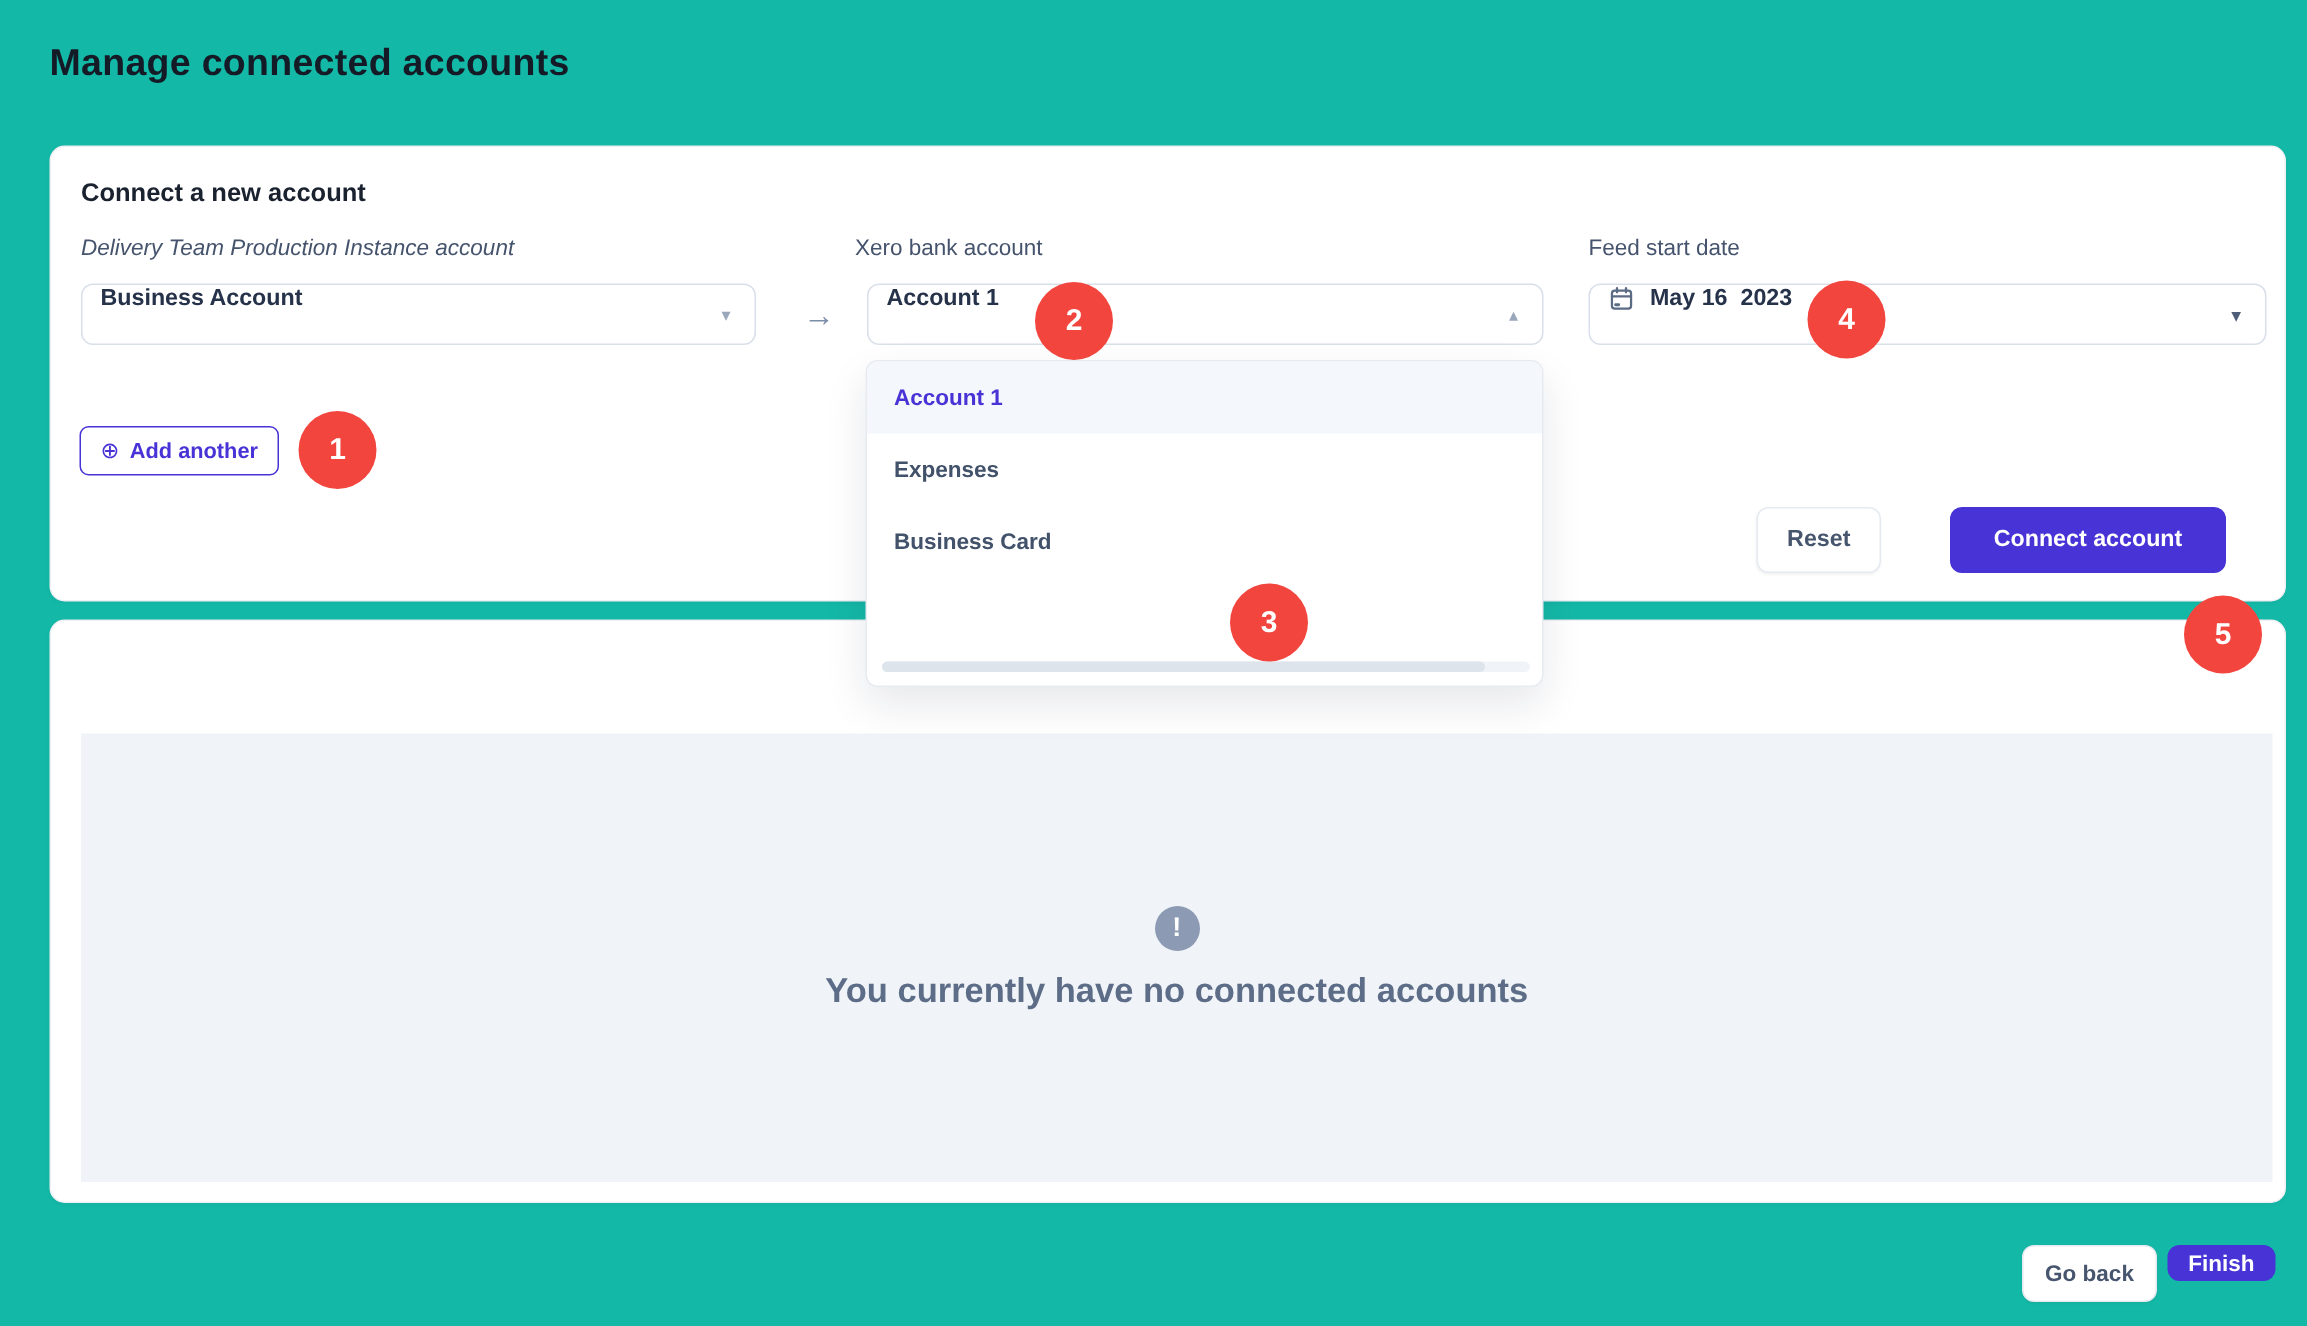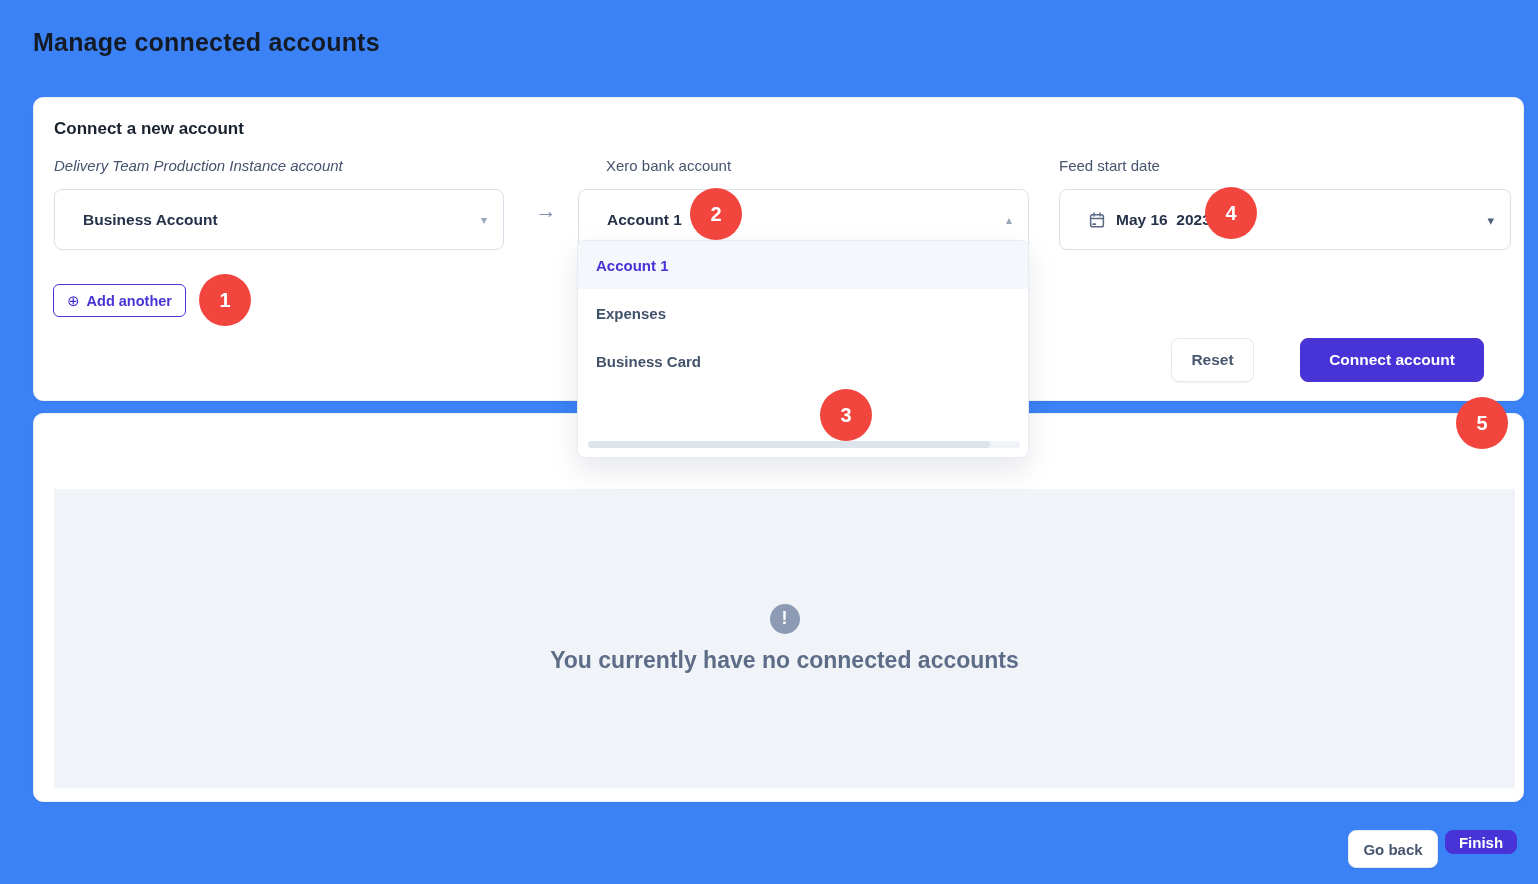--- a/index.html
+++ b/index.html
@@ -5,21 +5,21 @@
   * { margin:0; padding:0; box-sizing:border-box; }
   html,body { background:#fff; }
   body {
     font-family:"Liberation Sans","DejaVu Sans",sans-serif;
     color:#1a2230;
     -webkit-font-smoothing:antialiased;
   }
   .page {
     position:relative;
     width:1538px; height:884px;
-    background:#3b82f6;
+    background:#14b8a6;
     overflow:hidden;
   }
   .page-title {
     position:absolute; left:33px; top:28px;
     font-size:25px; font-weight:800; letter-spacing:.2px; color:#141b26;
   }
   .card {
     position:absolute; left:33px;
     width:1491px;
     background:#fff;
@@ -34,26 +34,26 @@
     font-size:17px; font-weight:800; color:#1a2230;
   }
   .card-1 .card-title { top:21px; }
   .card-2 .card-title { top:24px; }
 
   .field-label {
     position:absolute; top:59px;
     font-size:15px; color:#45536d;
   }
   .select {
-    position:absolute; top:91px; height:61px;
+    position:absolute; top:91px; height:41px;
     background:#fff;
     border:1px solid #d9e0ea;
     border-radius:8px;
-    display:flex; align-items:center;
-    padding:0 28px;
+    display:flex; align-items:flex-start;
+    padding:0 12px;
     cursor:pointer;
   }
   .select-value {
     font-size:15.5px; font-weight:600; color:#253249;
     white-space:pre;
   }
   .caret {
     position:absolute; right:16px; top:50%; transform:translateY(-50%);
     font-size:12px; color:#9aa7ba; line-height:1;
   }
@@ -177,21 +177,21 @@
     <h2 class="card-title">Connect a new account</h2>
 
     <div class="field-label" style="left:20px;font-style:italic;">Delivery Team Production Instance account</div>
     <div class="select" style="left:20px; width:450px;">
       <span class="select-value">Business Account</span>
       <span class="caret">▾</span>
     </div>
 
     <div class="arrow-right">→</div>
 
-    <div class="field-label" style="left:572px;">Xero bank account</div>
+    <div class="field-label" style="left:536px;">Xero bank account</div>
     <div class="select" style="left:544px; width:451px;">
       <span class="select-value">Account 1</span>
       <span class="caret">▴</span>
     </div>
 
     <div class="field-label" style="left:1025px;">Feed start date</div>
     <div class="select" style="left:1025px; width:452px;">
       <span class="calendar-icon">
         <svg width="18" height="18" viewBox="0 0 24 24" fill="none" stroke="#5b6b84" stroke-width="2" stroke-linecap="round">
           <rect x="3.5" y="5" width="17" height="16" rx="2.5"></rect>

